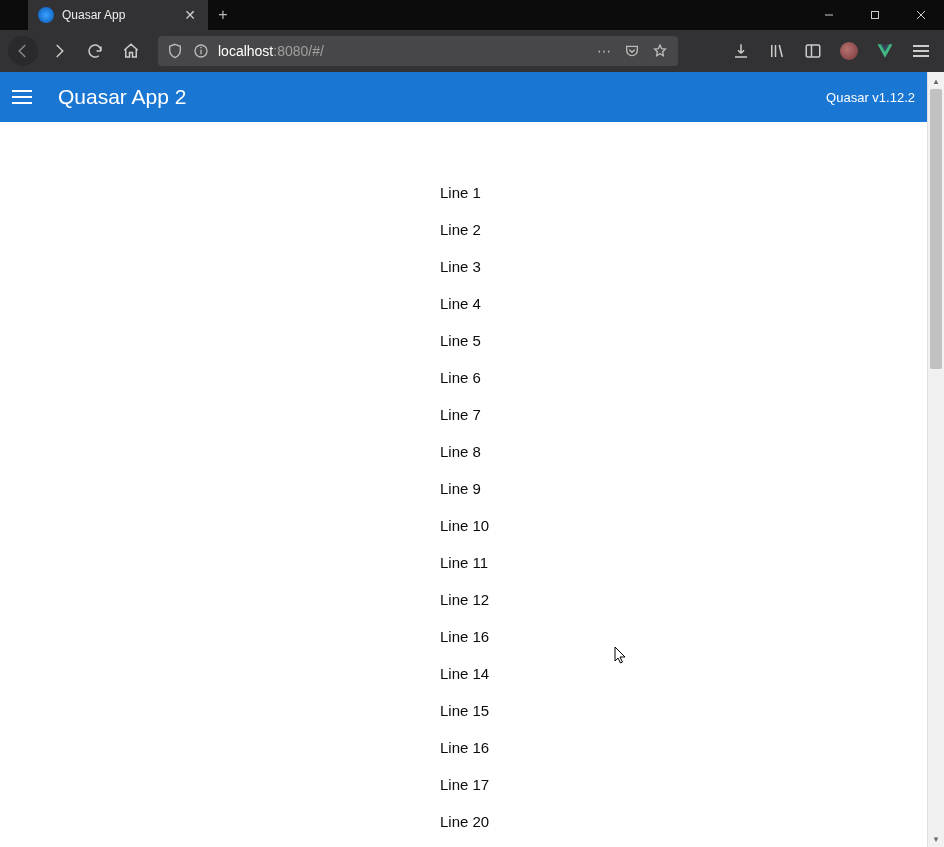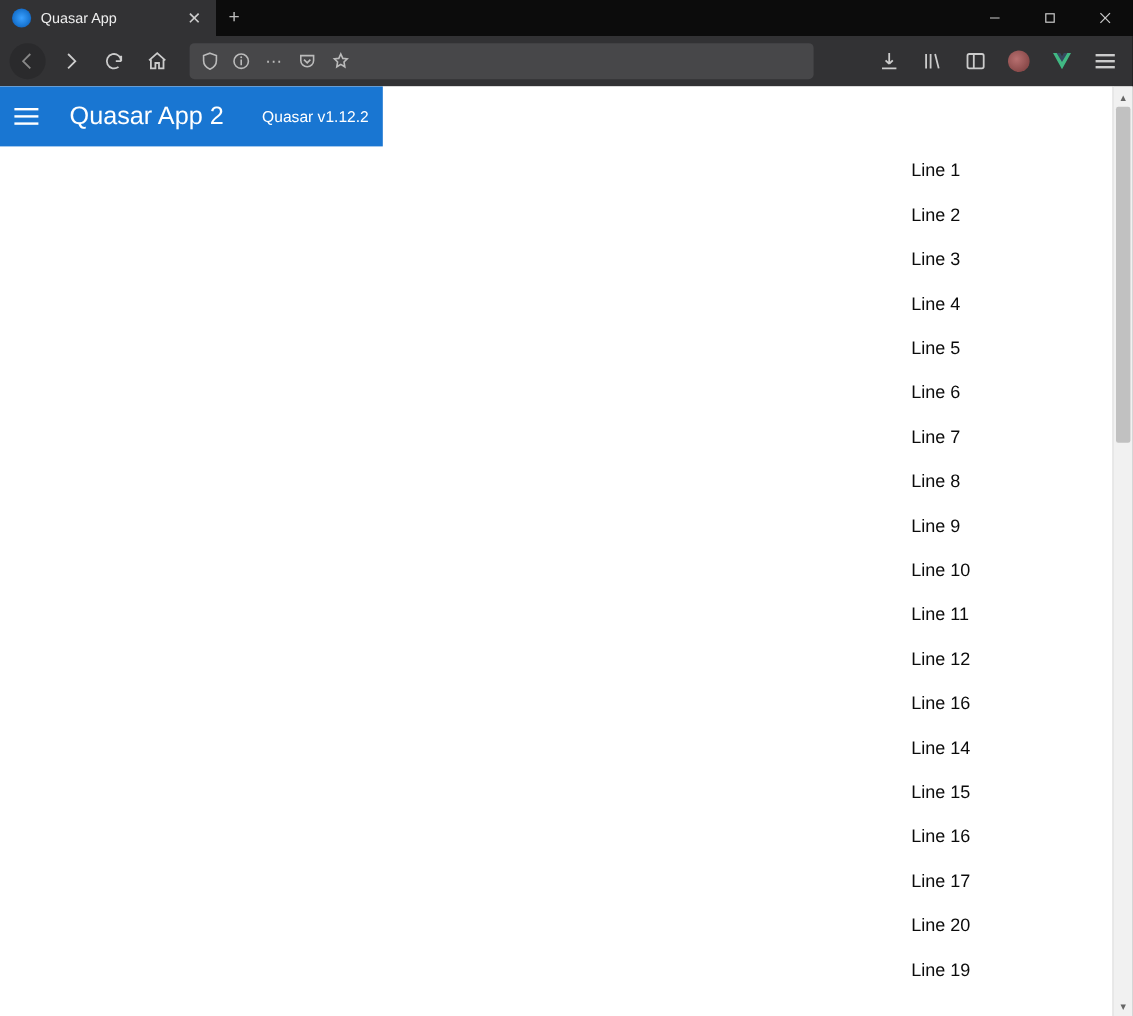--- a/index.html
+++ b/index.html
@@ -16,20 +16,21 @@
   }
   .tab {
     display: flex;
     align-items: center;
     gap: 8px;
     background: #323234;
     padding: 0 10px;
     height: 30px;
     max-width: 220px;
     min-width: 180px;
+    margin-left: 28px;
   }
   .tab .favicon {
     width: 16px; height: 16px;
     border-radius: 50%;
     background: radial-gradient(circle at center,#3aa0ff 0%,#1976d2 60%,#0d47a1 100%);
     flex: 0 0 auto;
   }
   .tab .tab-title { flex: 1; color: #eee; white-space: nowrap; overflow: hidden; text-overflow: ellipsis; }
   .tab .close-tab {
     width: 16px; height:16px; display:flex; align-items:center; justify-content:center;
@@ -100,20 +101,21 @@
   .viewport {
     position: relative;
     width: 944px;
     height: calc(847px - 30px - 42px);
     display:flex;
     background:#fff;
   }
   .page {
     flex:1;
     display:flex;
+    flex-direction:column;
     background:#fff;
     position:relative;
   }
   .vscroll {
     width:17px;
     background:#f1f1f1;
     position:relative;
     border-left:1px solid #e0e0e0;
   }
   .vscroll .arrow { height:17px; display:flex; align-items:center; justify-content:center; font-size:9px; color:#666; cursor:pointer; }
@@ -225,20 +227,23 @@
       <svg viewBox="0 0 24 24" width="16" height="16">
           <path d="M12 2l8 3v6c0 5-3.5 9-8 11-4.5-2-8-6-8-11V5l8-3z" fill="none" stroke="#bbb" stroke-width="2"></path>
         </svg>
     </div>
     <div class="info-ic">
       <svg viewBox="0 0 24 24" width="16" height="16">
           <circle cx="12" cy="12" r="9" fill="none" stroke="#bbb" stroke-width="2"></circle>
           <line x1="12" y1="10" x2="12" y2="17" stroke="#bbb" stroke-width="2"></line>
           <circle cx="12" cy="7" r="1.2" fill="#bbb"></circle>
         </svg>
+    </div>
+    <div class="url-text">
+      <span>localhost</span><span class="dim">:8080/#/</span>
     </div>
     <div class="right-ic">⋯</div>
     <div class="right-ic">
       <svg viewBox="0 0 24 24" width="16" height="16">
           <path d="M4 5h16v6a8 8 0 0 1-16 0V5z M8 10l4 4 4-4" fill="none" stroke="#bbb" stroke-width="2"></path>
         </svg>
     </div>
     <div class="right-ic">
       <svg viewBox="0 0 24 24" width="16" height="16">
           <path d="M12 3l2.5 5.5L20 9l-4 4 1 6-5-3-5 3 1-6-4-4 5.5-.5L12 3z" fill="none" stroke="#bbb" stroke-width="2"></path>

